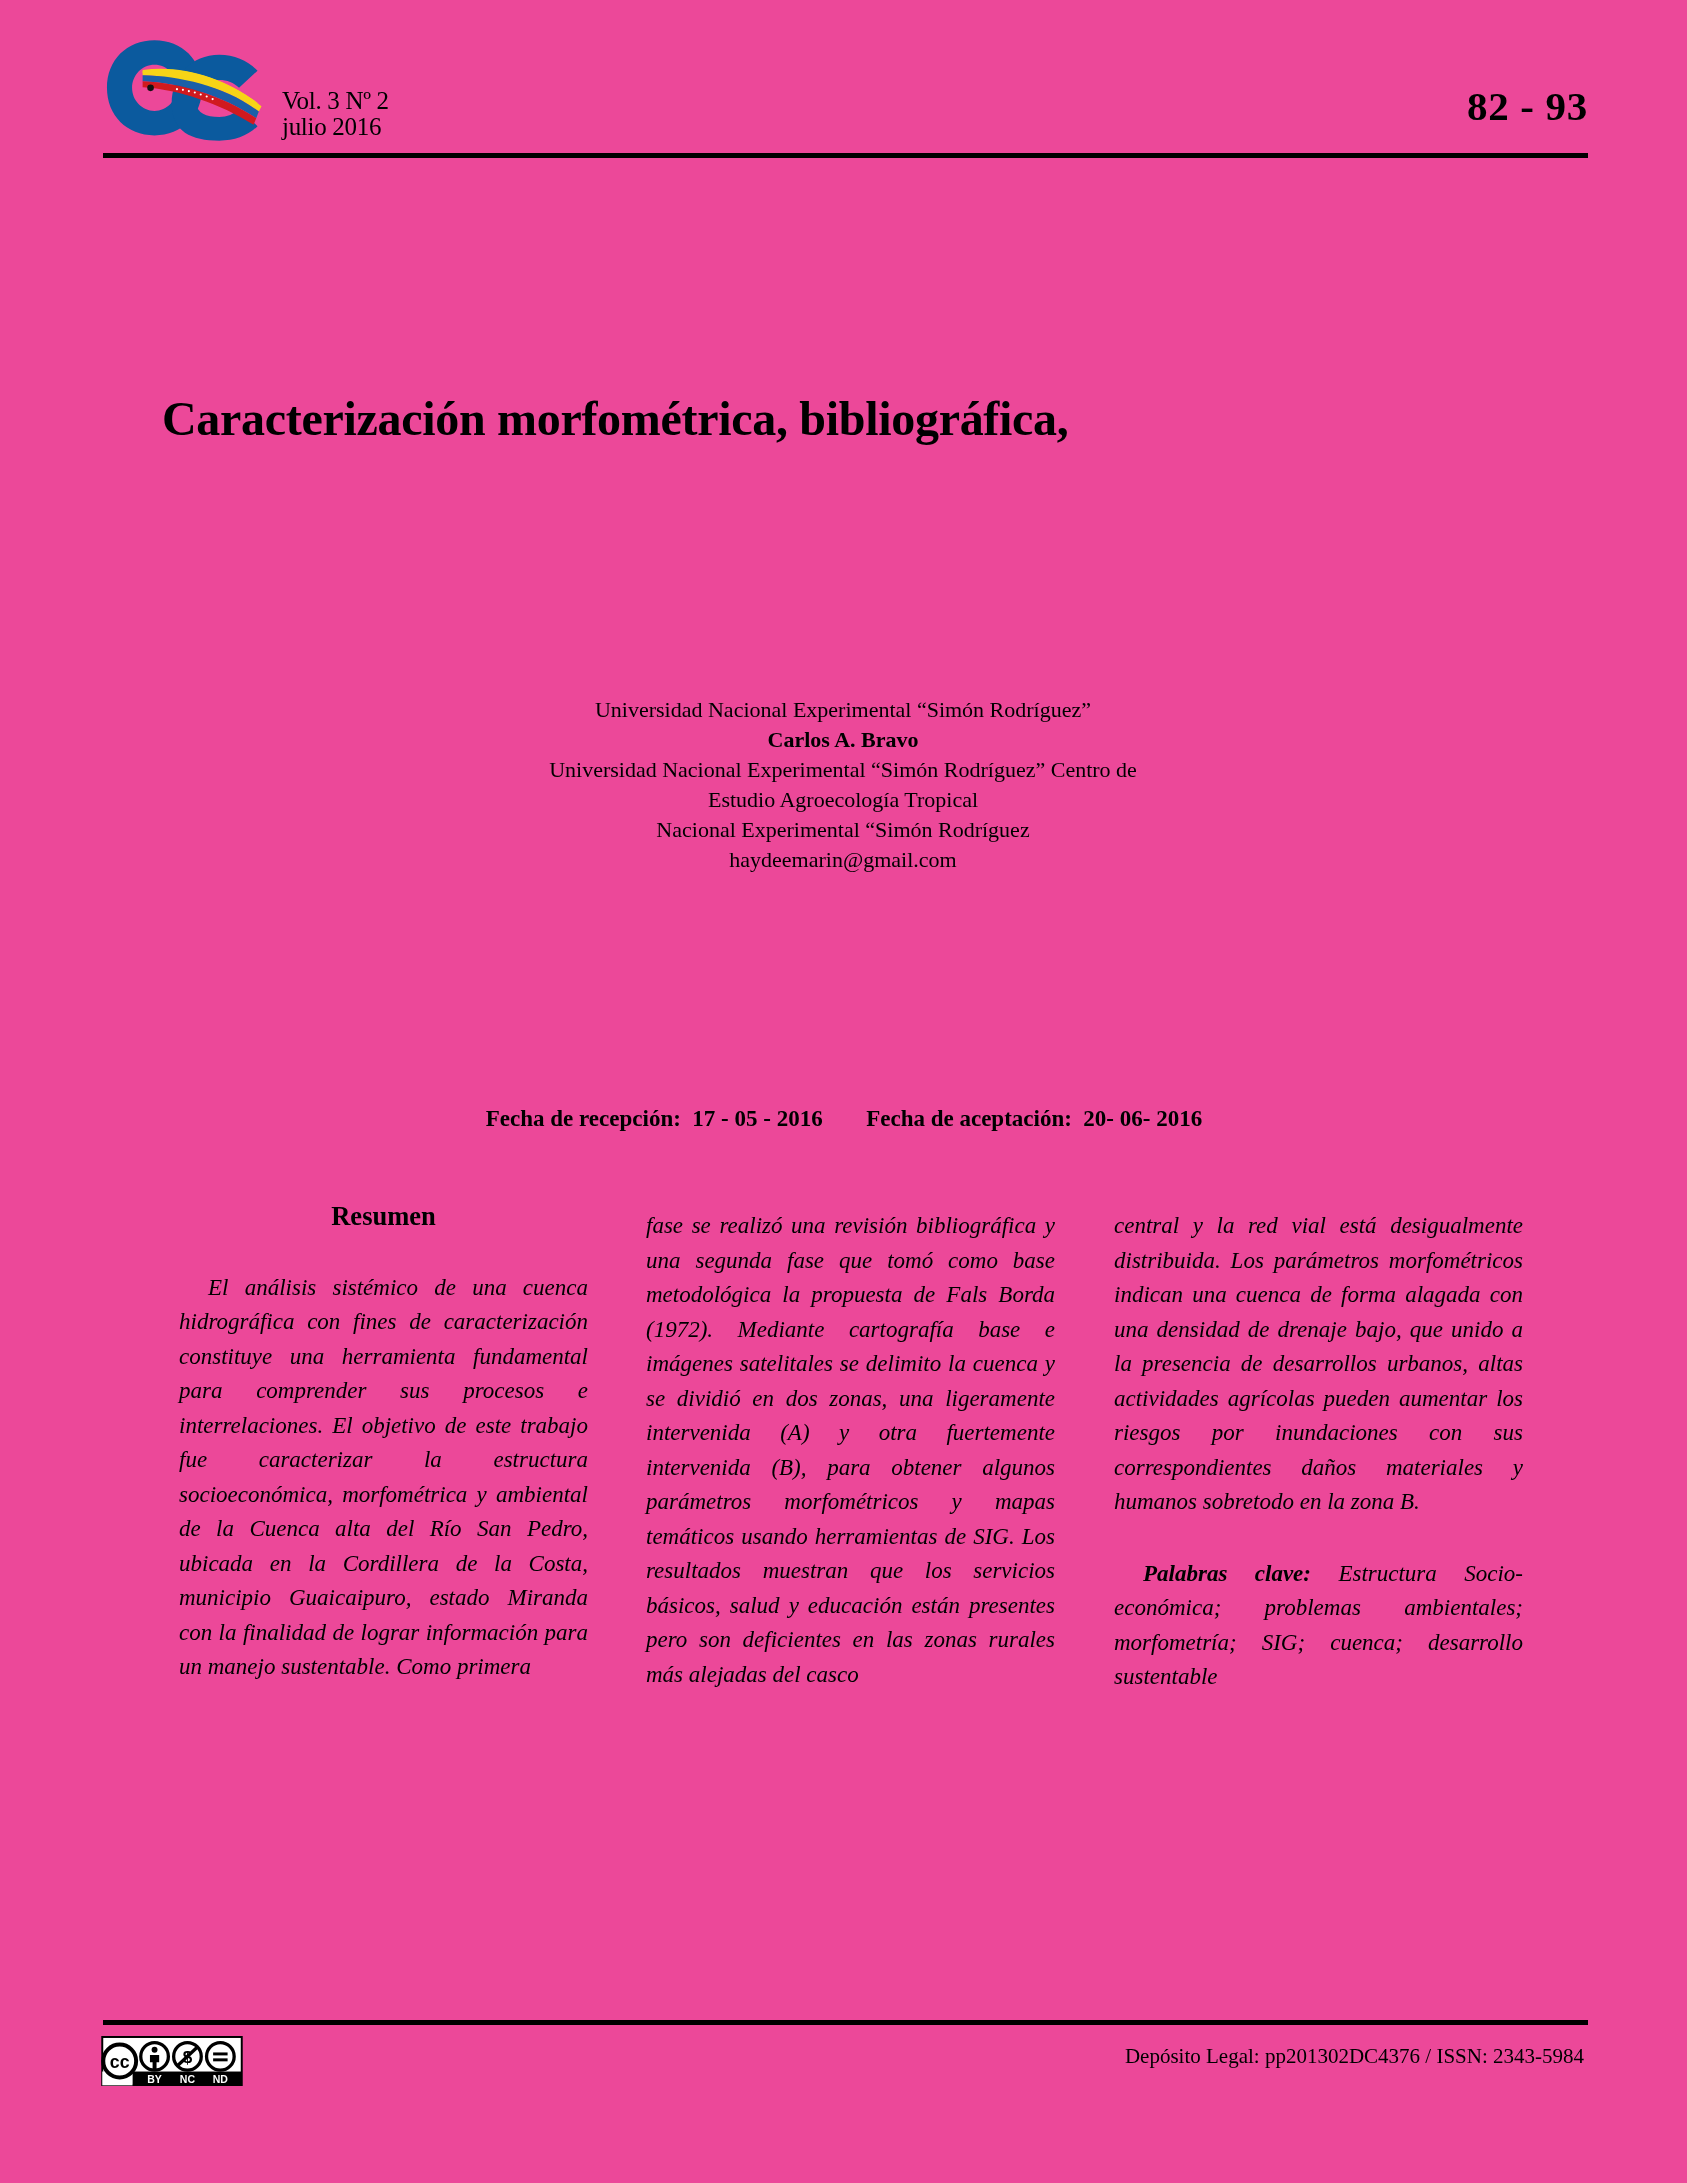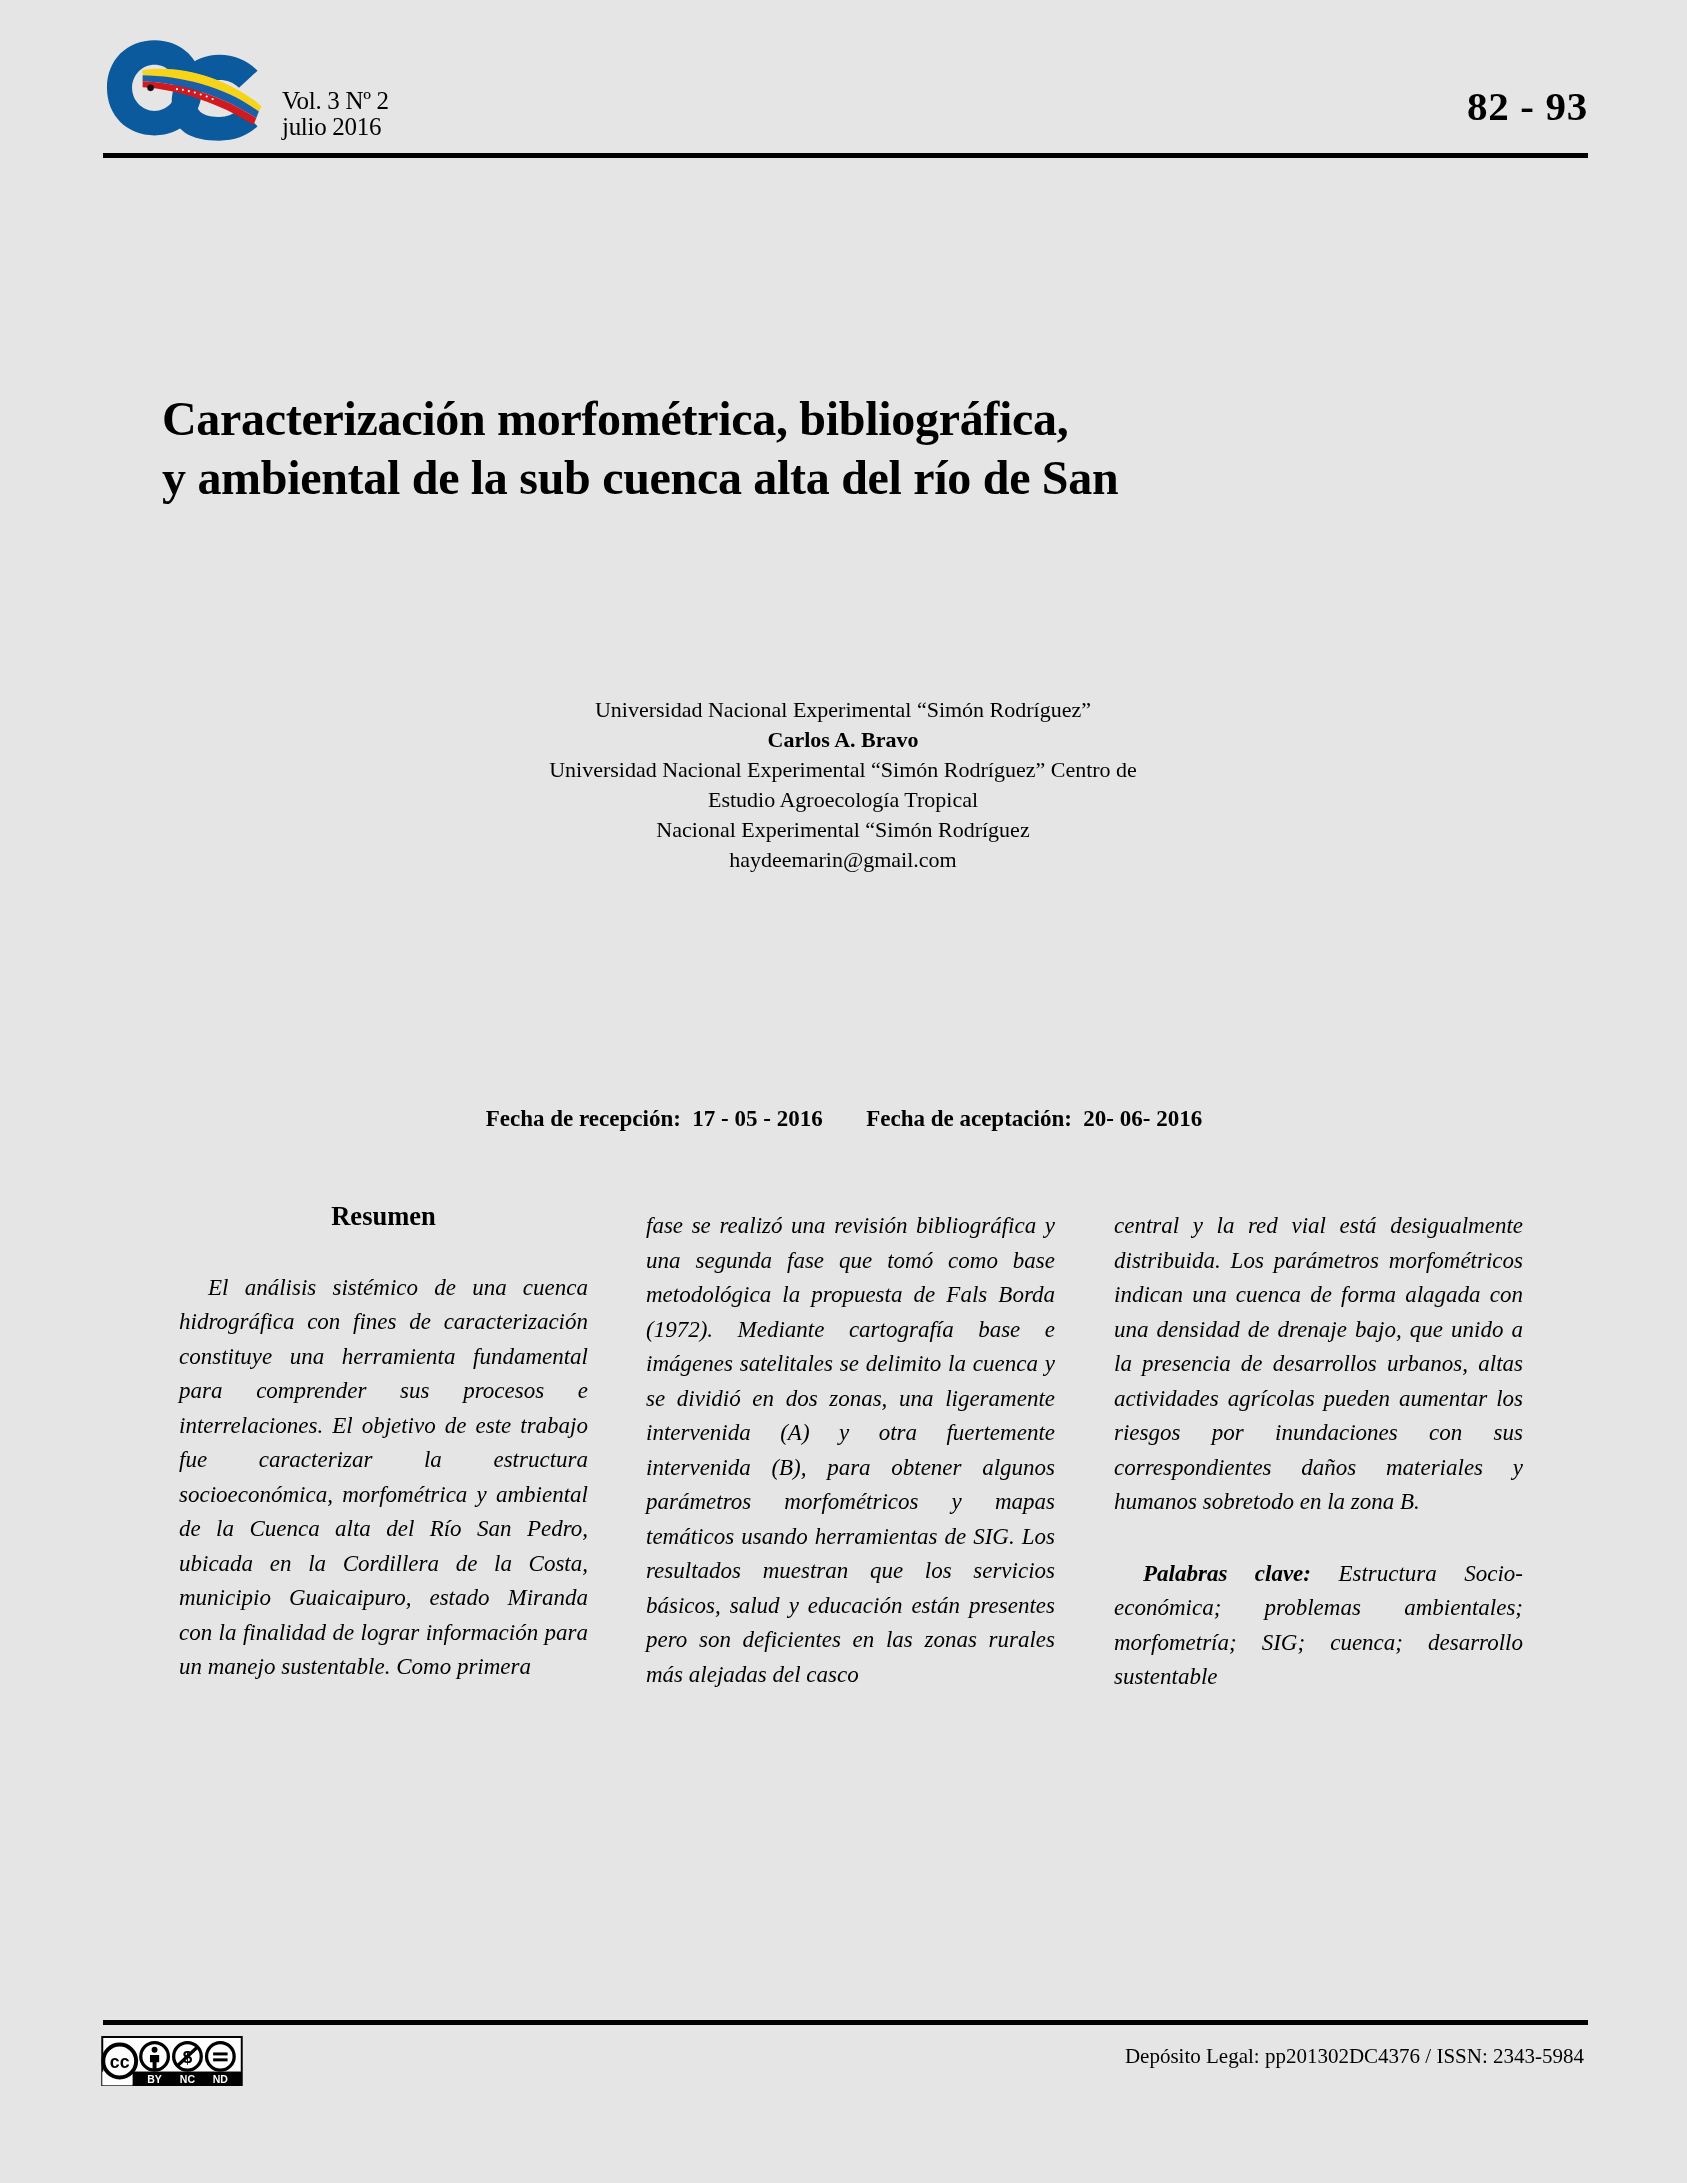--- a/index.html
+++ b/index.html
@@ -4,21 +4,21 @@
 <style>
   html, body {
     margin: 0;
     padding: 0;
     background: #ffffff;
   }
   .page {
     position: relative;
     width: 1687px;
     height: 2183px;
-    background: #e5e5e5;
+    background: #ec4899;
     font-family: "Liberation Serif", "DejaVu Serif", serif;
     color: #000000;
     overflow: hidden;
     box-sizing: border-box;
   }
 
   
   .masthead {
     position: absolute;
     left: 103px;
@@ -230,21 +230,20 @@
       <span class="issue-vol">Vol. 3 Nº 2</span>
       <span class="issue-month">julio 2016</span>
     </div>
 
     <div class="page-range">82 - 93</div>
   </div>
   <div class="rule-top"></div>
 
   <h1 class="doc-title">
     <span class="tl">Caracterización morfométrica, bibliográfica,</span>
-    <span class="tl">y ambiental de la sub cuenca alta del río de San</span>
   </h1>
 
   <div class="authors">
     <span class="aff">Universidad Nacional Experimental “Simón Rodríguez”</span>
     <span class="name">Carlos A. Bravo</span>
     <span class="aff">Universidad Nacional Experimental “Simón Rodríguez” Centro de</span>
     <span class="aff">Estudio Agroecología Tropical</span>
     <span class="aff">Nacional Experimental “Simón Rodríguez</span>
     <span class="mail">haydeemarin@gmail.com</span>
   </div>

